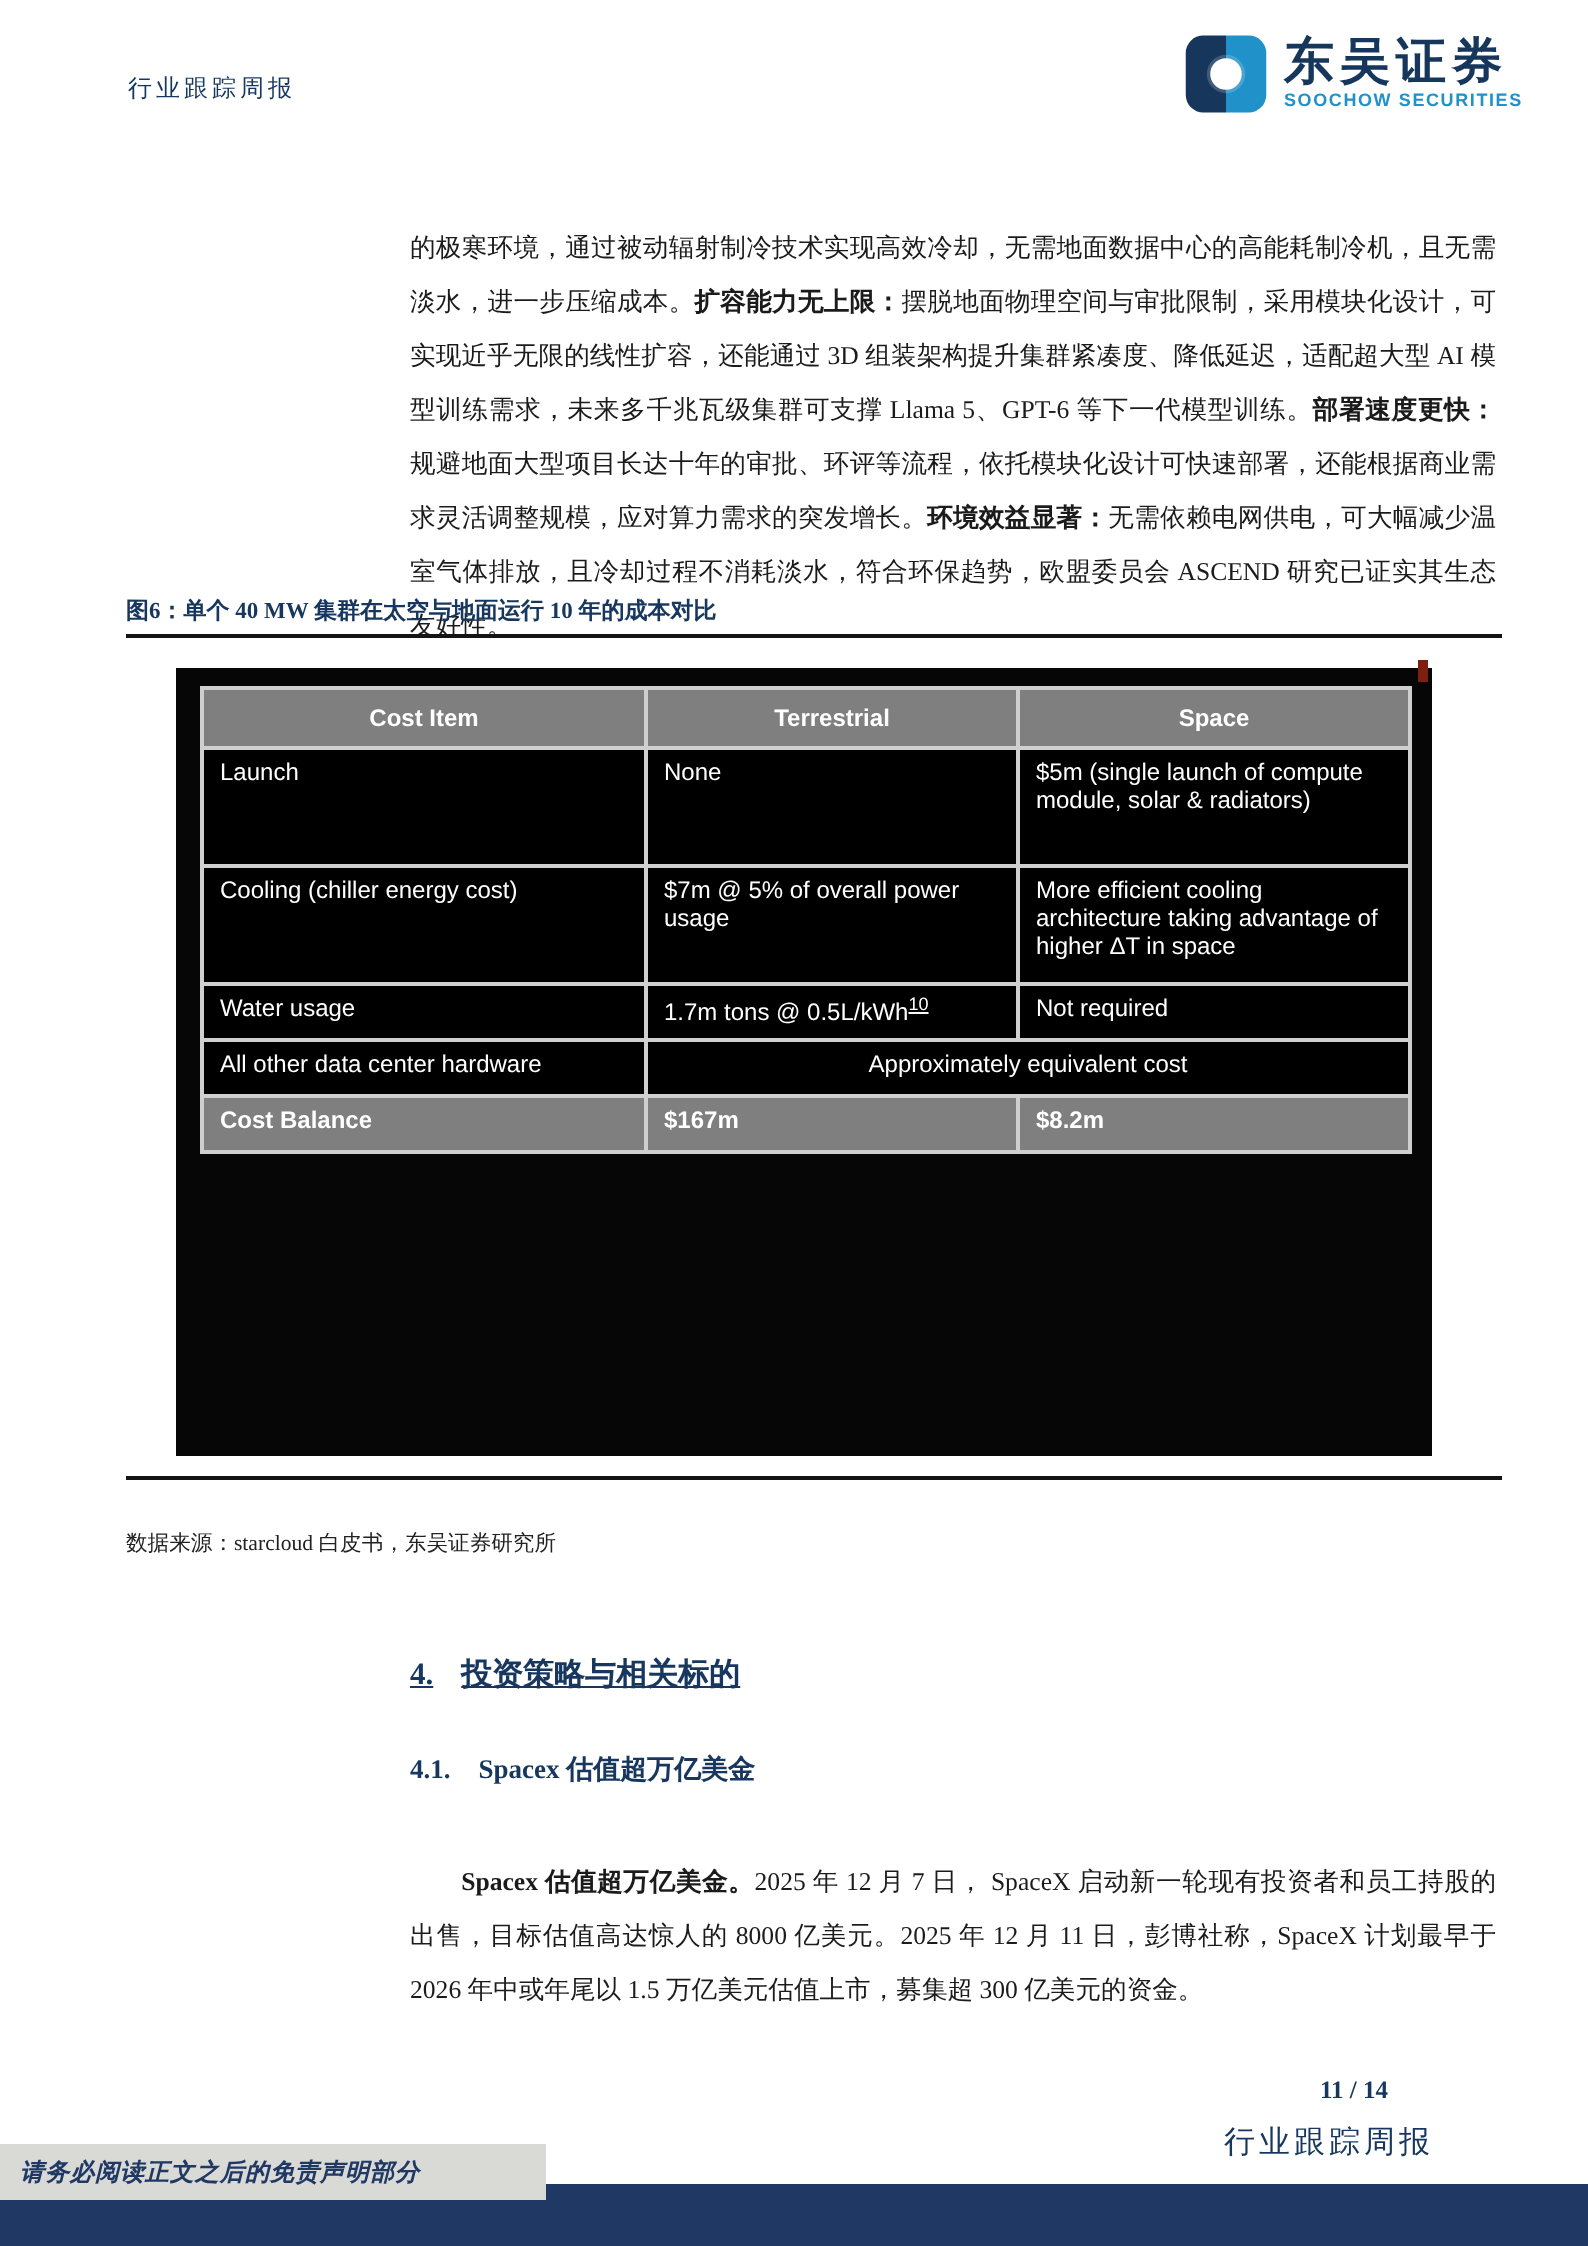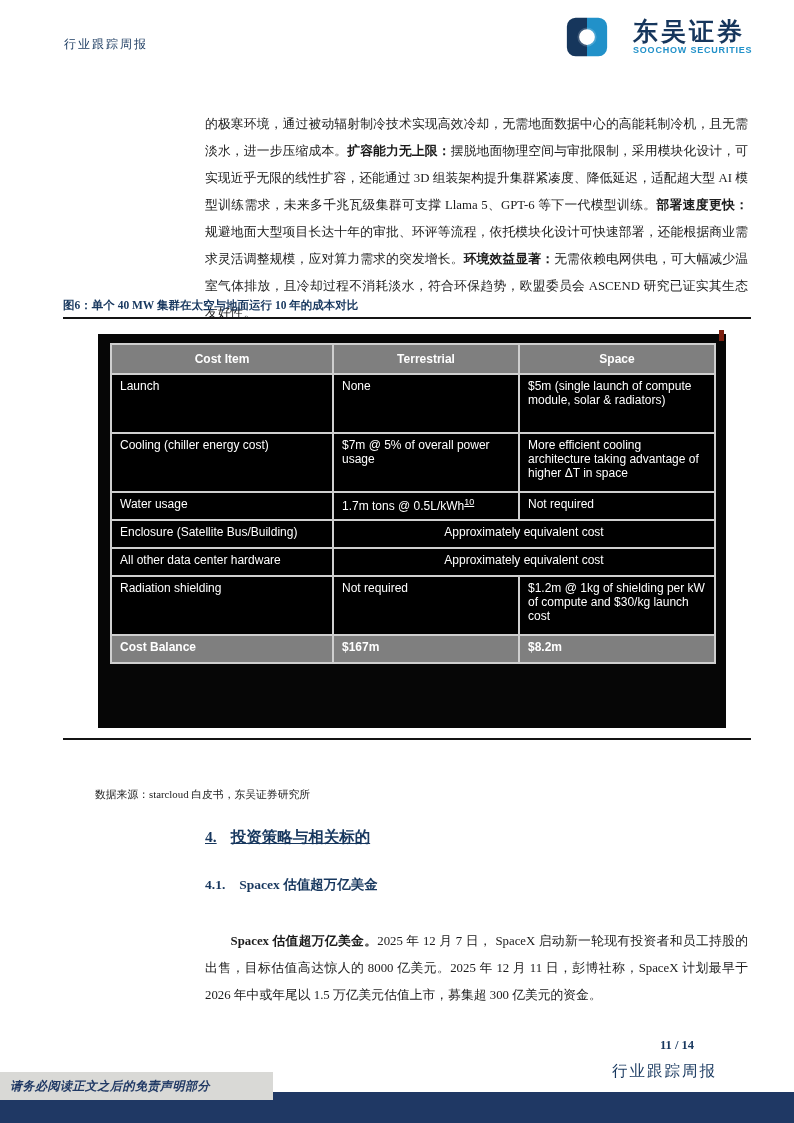--- a/index.html
+++ b/index.html
@@ -3,48 +3,48 @@
 <meta charset="utf-8">
 <style>
   html,body{margin:0;padding:0;background:#e8e8e8;}
   .page{
     position:relative;width:794px;height:1123px;margin:0 auto;
     background:#ffffff;overflow:hidden;
     font-family:"Liberation Serif","DejaVu Serif",serif;color:#1b1b1b;
   }
   
   .report-type{position:absolute;left:64px;top:36px;font-size:12px;letter-spacing:2px;color:#17375E;}
-  .logo{position:absolute;left:566px;top:16px;display:flex;align-items:center;gap:25px;}
+  .logo{position:absolute;left:592px;top:16px;display:flex;align-items:center;gap:8px;}
   .logo svg{display:block;}
   .brand-cn{font-size:25px;font-weight:bold;color:#16365C;letter-spacing:3px;line-height:26px;font-family:"Liberation Serif","DejaVu Serif",serif;}
   .brand-en{font-size:9px;font-weight:bold;color:#2191C9;letter-spacing:0.8px;line-height:11px;font-family:"Liberation Sans","DejaVu Sans",sans-serif;}
   
   .para{position:absolute;left:205px;width:543px;text-align:justify;
         font-size:12.8px;line-height:27px;margin-top:27px;}
   .para .bold{font-weight:bold;}
   #para1{top:84px;}
   #para2{top:901px;text-indent:2em;}
   
   .fig-caption{position:absolute;left:63px;top:298px;font-size:11.5px;font-weight:bold;color:#17375E;}
   .rule{position:absolute;left:63px;width:688px;height:2px;background:#141414;}
   #rule-top{top:317px;}
   #rule-bottom{top:738px;}
-  .table-panel{position:absolute;left:98px;top:334px;width:628px;height:394px;background:#060606;}
+  .table-panel{position:absolute;left:88px;top:334px;width:628px;height:394px;background:#060606;}
   .red-tick{position:absolute;top:-4px;right:2px;width:5px;height:11px;background:#7E2010;}
   table.cost{border-collapse:collapse;width:604px;margin:9px 12px;
              font-family:"Liberation Sans","DejaVu Sans",sans-serif;font-size:12px;color:#ffffff;
              table-layout:fixed;}
   table.cost col.c1{width:222px;} table.cost col.c2{width:186px;} table.cost col.c3{width:196px;}
   table.cost th,table.cost td{border:2px solid #cfcfcf;padding:4px 8px;vertical-align:top;background:#000000;text-align:left;}
   table.cost th{background:#7f7f7f;font-weight:bold;text-align:center;height:20px;vertical-align:middle;}
   table.cost td.merged{text-align:center;}
   table.cost tr.foot td{background:#7f7f7f;font-weight:bold;height:18px;}
   tr.h27 td{height:18px;} tr.h58 td{height:49px;} tr.h42 td{height:33px;}
   sup.fn{font-size:9px;text-decoration:underline;}
-  .source{position:absolute;left:63px;top:788px;font-size:10.8px;color:#222222;margin-left:32px;}
+  .source{position:absolute;left:63px;top:765px;font-size:10.8px;color:#222222;}
   
   .h2{position:absolute;left:205px;font-size:15.5px;font-weight:bold;color:#17375E;text-decoration:underline;}
   #sec4{top:827px;}
   .h3{position:absolute;left:205px;font-size:13.5px;font-weight:bold;color:#17375E;}
   #sec41{top:876px;}
   .h2 .num,.h3 .num{margin-right:14px;}
   
   .page-num{position:absolute;left:660px;top:1038px;width:110px;font-size:12.5px;font-weight:bold;color:#17375E;}
   .institute{position:absolute;left:612px;top:1061px;font-size:15.5px;color:#17375E;letter-spacing:2px;}
   .bottom-bar{position:absolute;left:0;top:1092px;width:794px;height:31px;background:#1F3864;}
@@ -104,31 +104,22 @@
           <td>Cooling (chiller energy cost)</td>
           <td>$7m @ 5% of overall power usage</td>
           <td>More efficient cooling architecture taking advantage of higher ΔT in space</td>
         </tr>
         <tr class="h27">
           <td>Water usage</td>
           <td><span>1.7m tons @ 0.5L/kWh</span><sup class="fn">10</sup></td>
           <td>Not required</td>
         </tr>
         <tr class="h27">
-          <td>Enclosure (Satellite Bus/Building)</td>
-          <td class="merged" colspan="2">Approximately equivalent cost</td>
-        </tr>
-        <tr class="h27">
           <td>All other data center hardware</td>
           <td class="merged" colspan="2">Approximately equivalent cost</td>
-        </tr>
-        <tr class="h58">
-          <td>Radiation shielding</td>
-          <td>Not required</td>
-          <td>$1.2m @ 1kg of shielding per kW of compute and $30/kg launch cost</td>
         </tr>
         <tr class="foot">
           <td>Cost Balance</td>
           <td>$167m</td>
           <td>$8.2m</td>
         </tr>
       </tbody>
     </table>
   </div>
 

